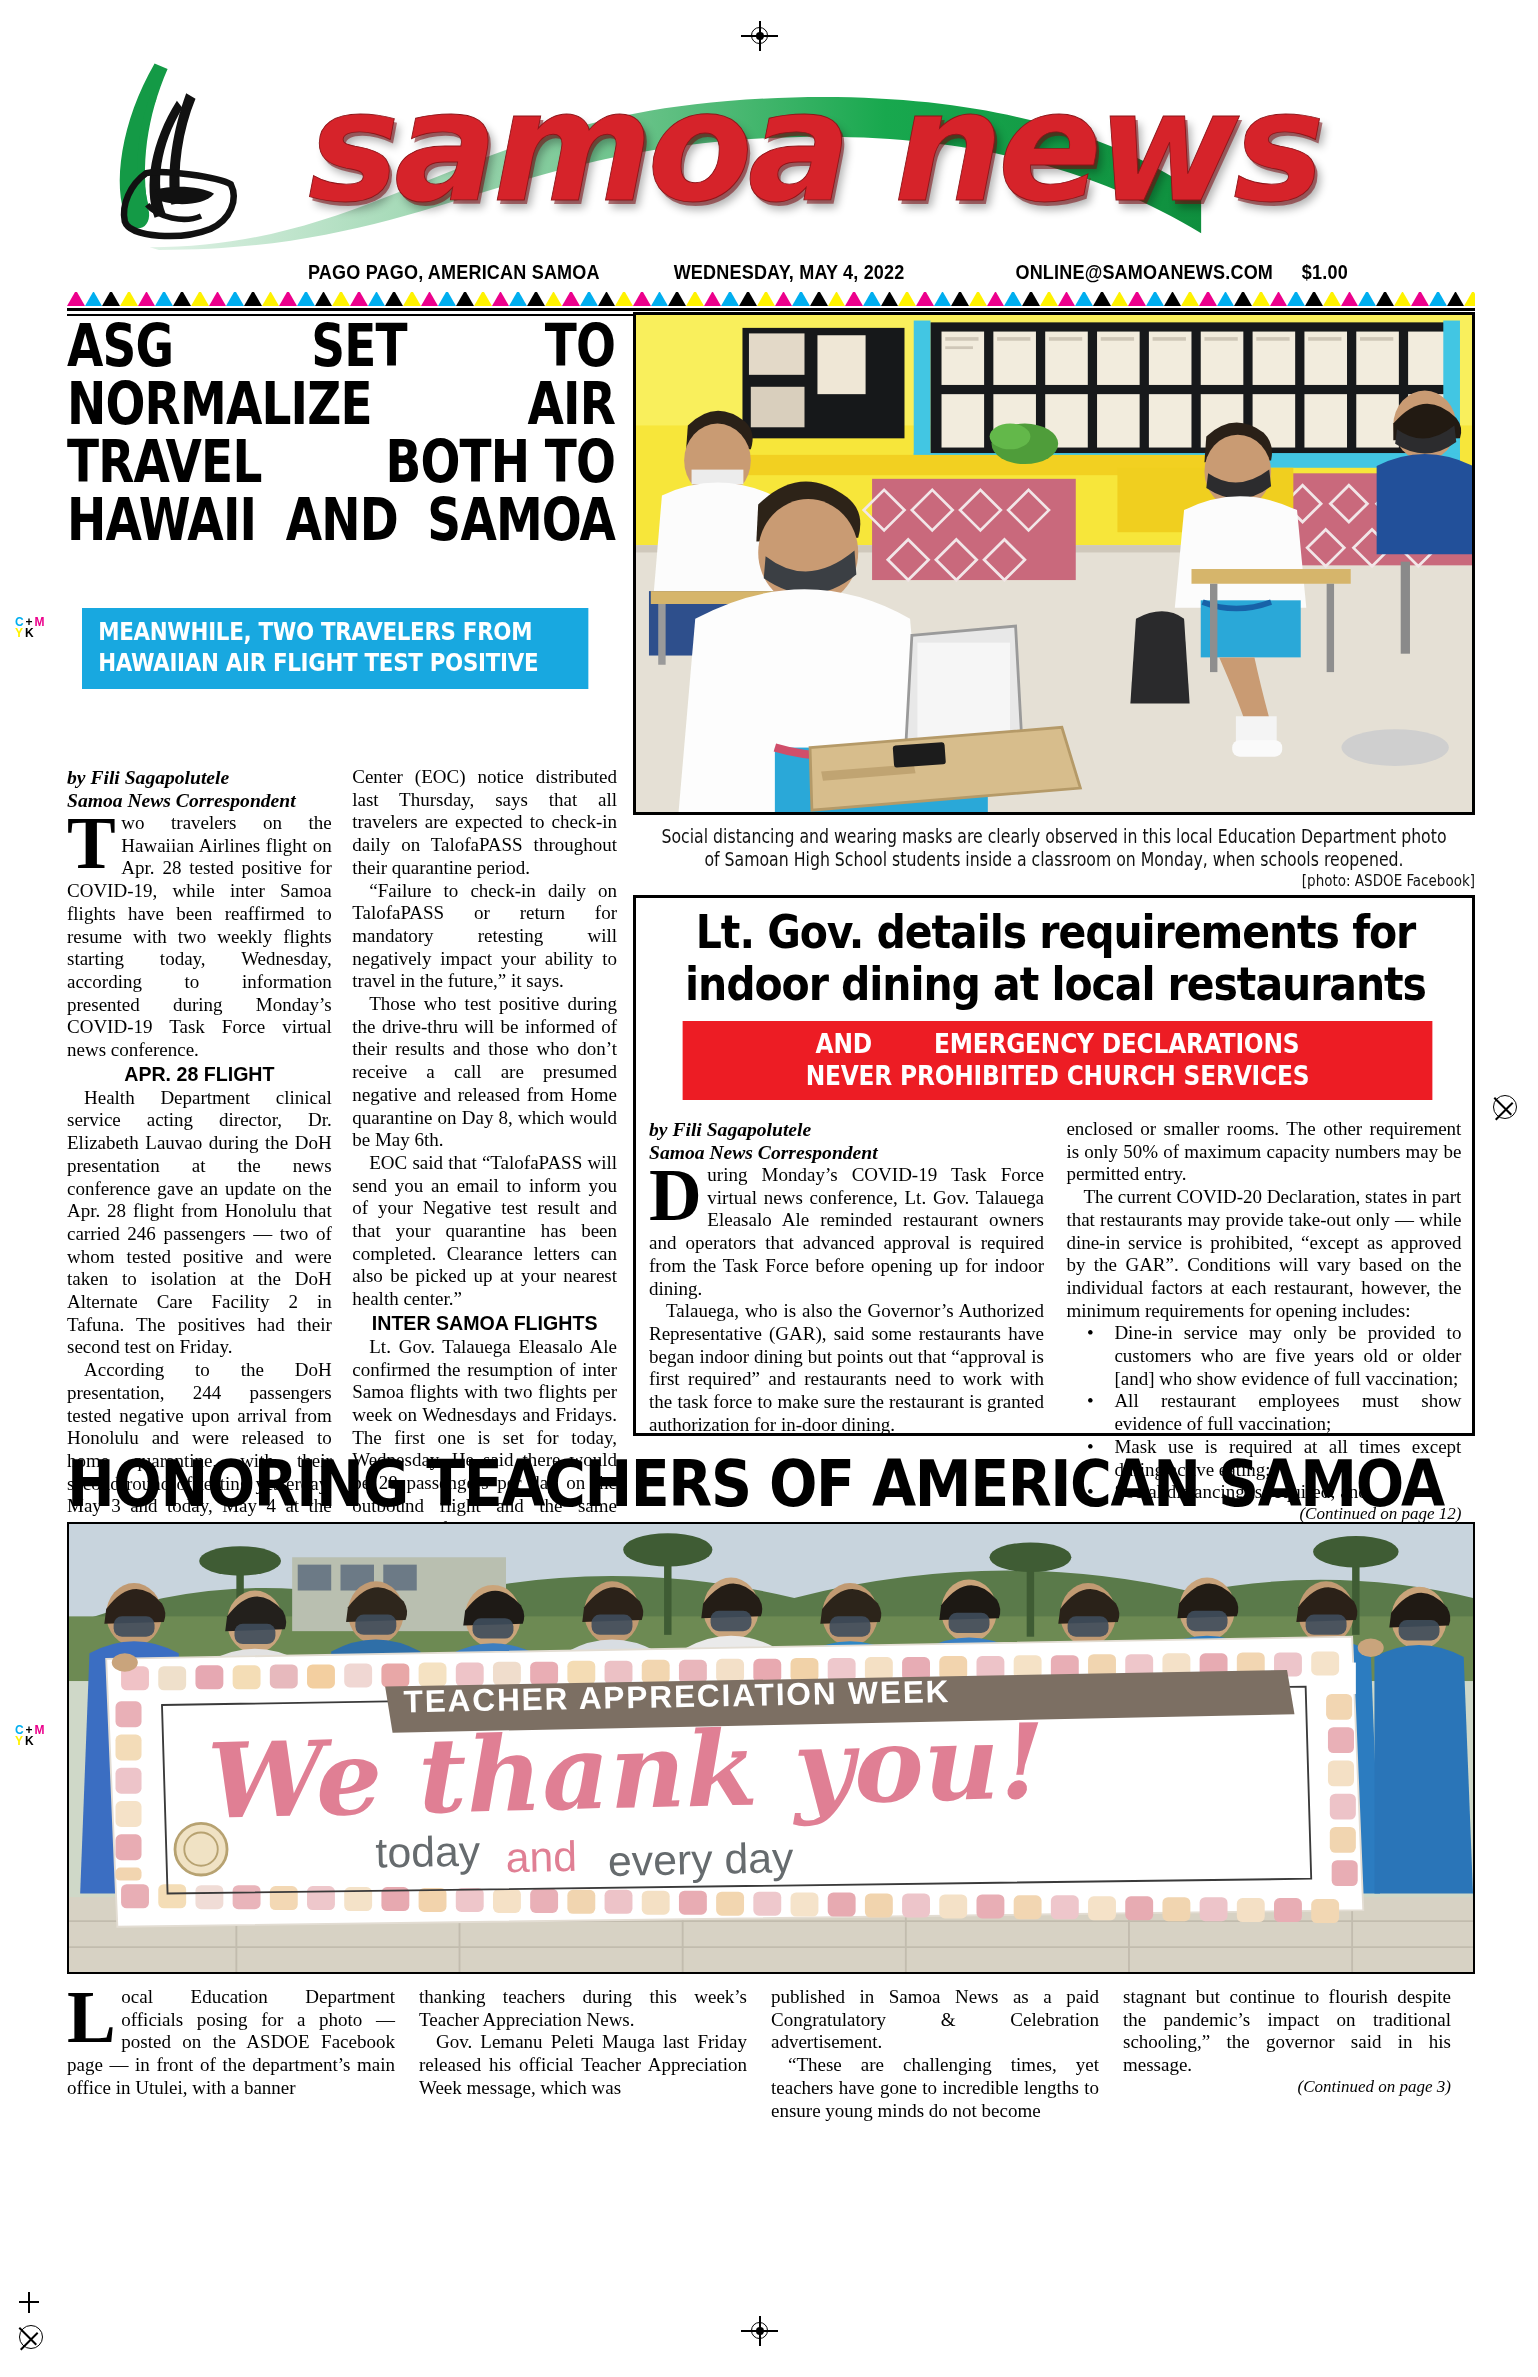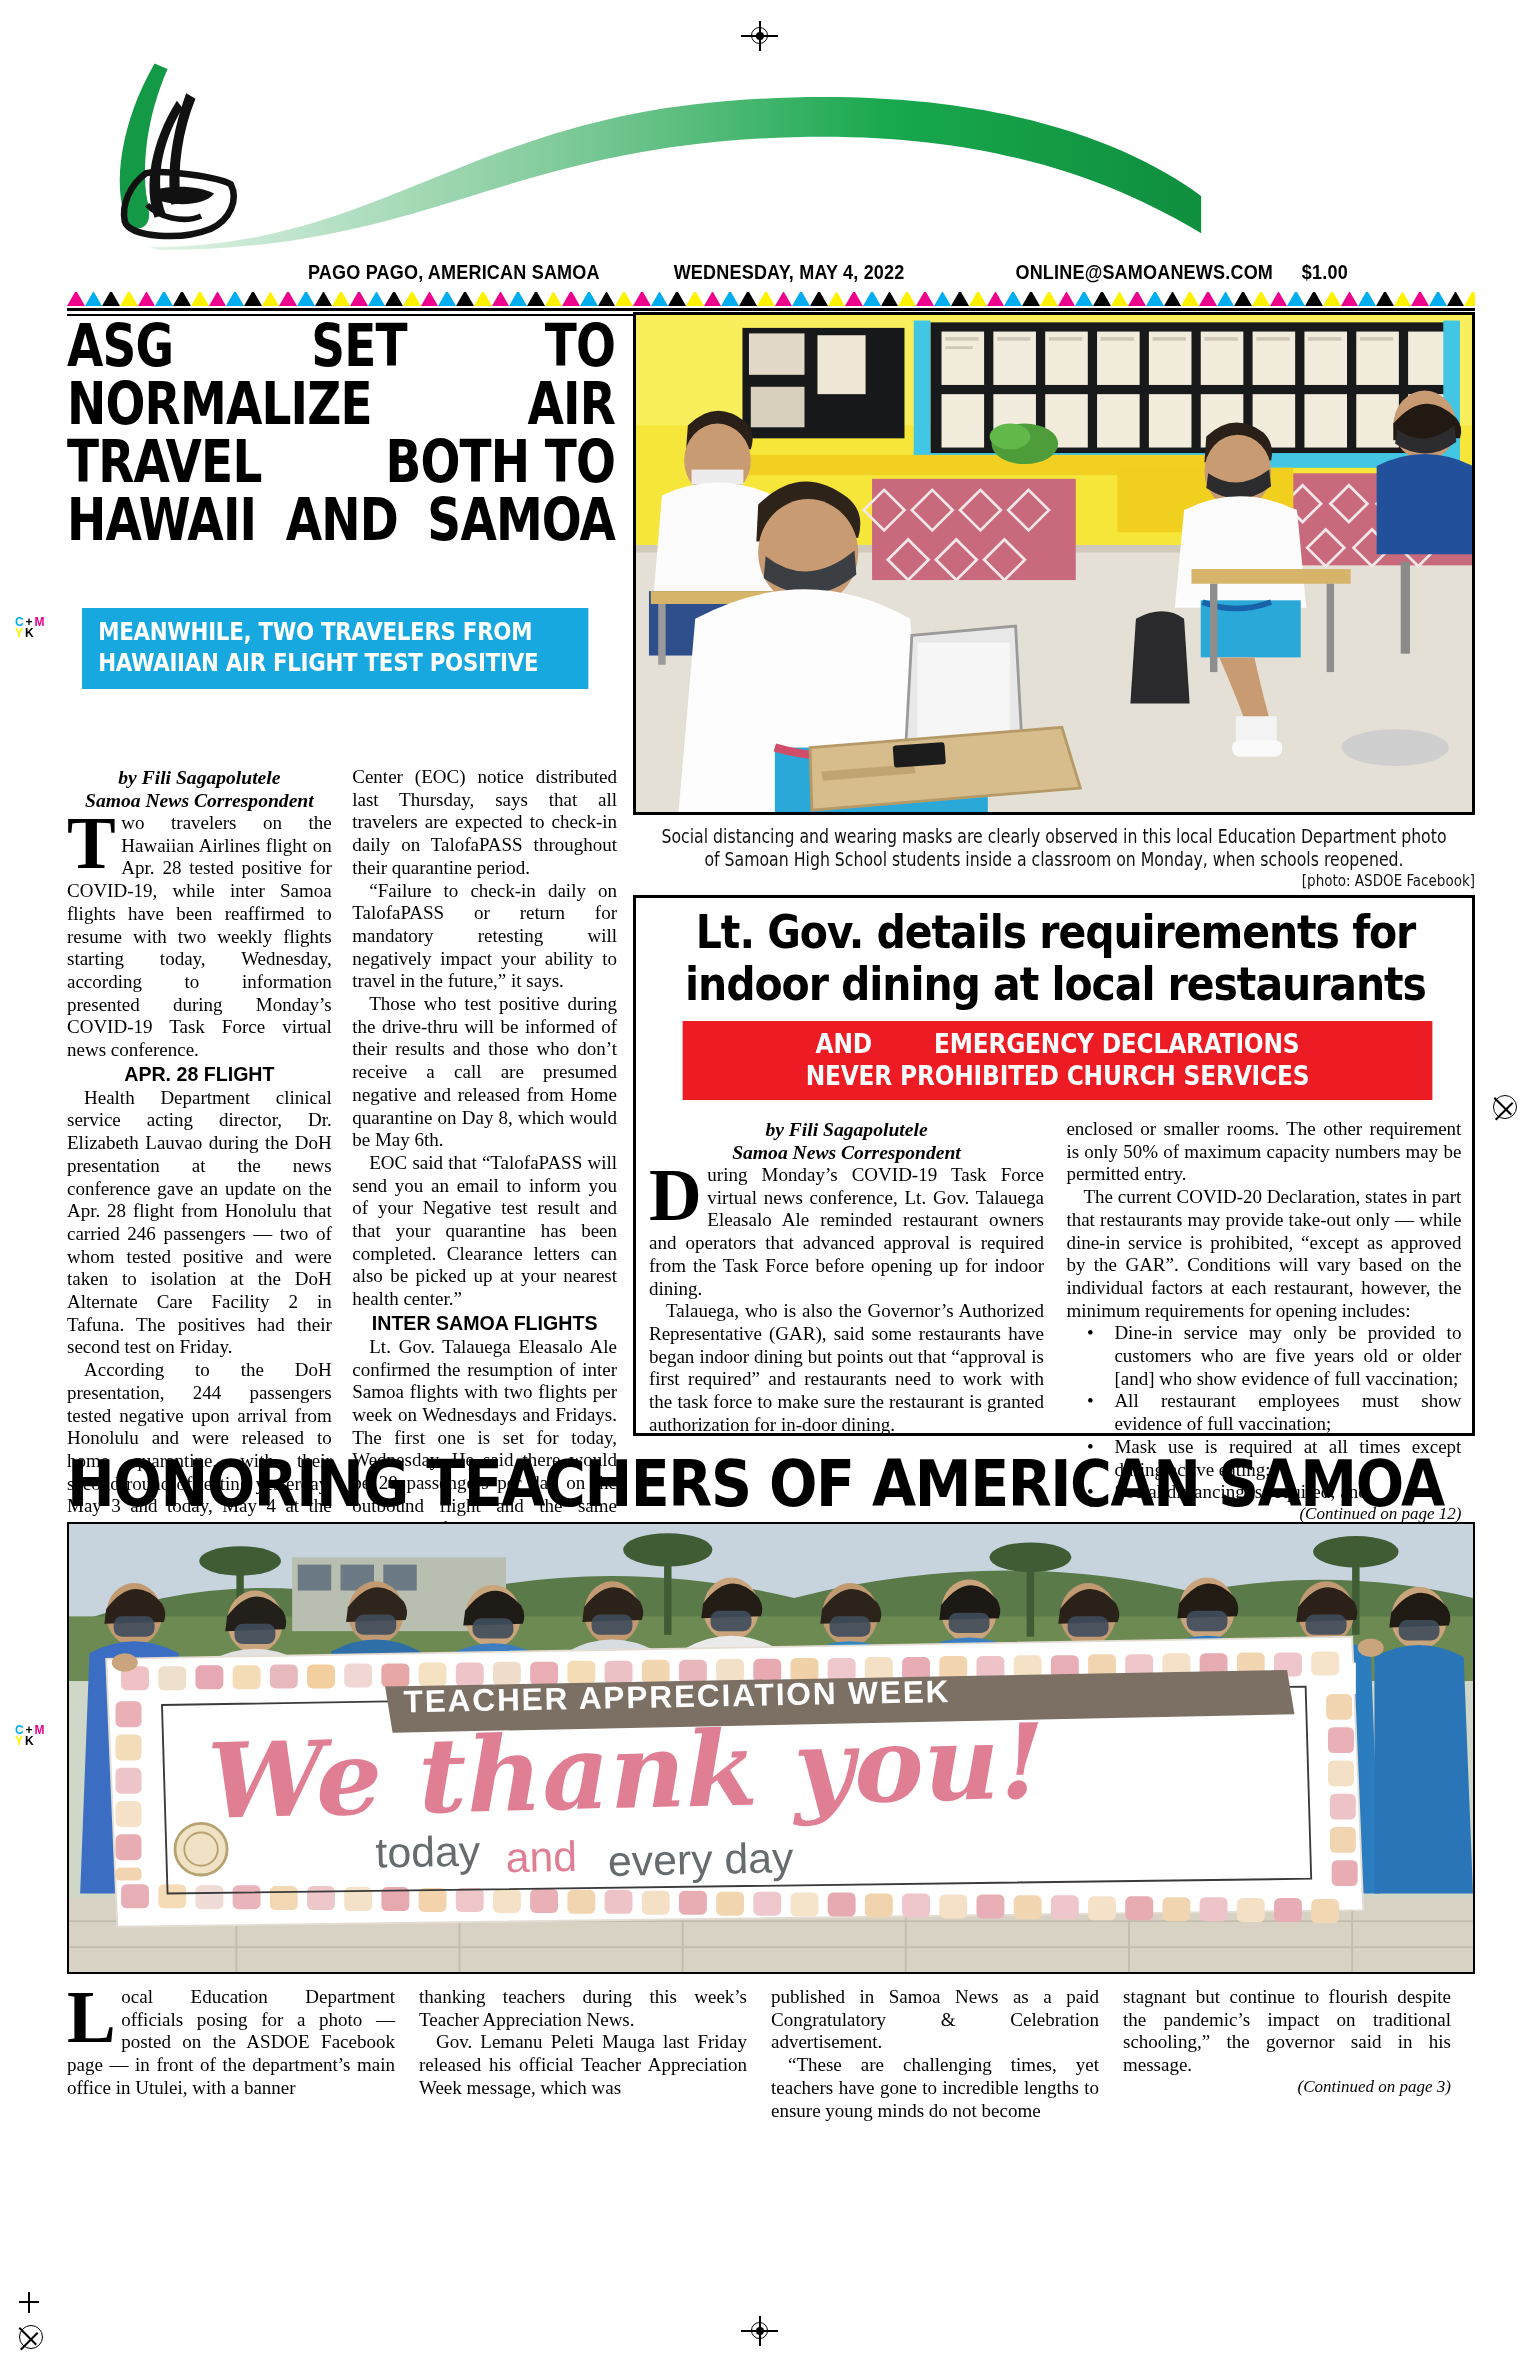--- a/index.html
+++ b/index.html
@@ -121,21 +121,21 @@
     position:absolute; left:566px; top:556px; width:842px;
     font-family:"DejaVu Sans Condensed","Liberation Sans", sans-serif;
     font-size:15px; line-height:17.7px; text-align:right; color:#111;
   }
 
   
   .art1 { position:absolute; left:0px; top:449px; width:550px; display:flex; gap:20.5px; }
   .art1 .col { width:265px; }
 
   .byline { font-family:"Liberation Serif", serif; font-weight:700; font-style:italic;
-            font-size:19.6px; line-height:23px; color:#000;text-align:center; }
+            font-size:19.6px; line-height:23px; color:#000; }
   .bodytext { font-family:"Liberation Serif", serif; font-size:19px; line-height:22.7px;
               color:#000; text-align:justify; hyphens:auto; }
   .bodytext p { margin:0; text-indent:17px; }
   .bodytext p.first { text-indent:0; }
   .subhead { font-family:"Liberation Sans", sans-serif; font-weight:700; font-size:19.6px;
              line-height:25px; text-align:center; color:#000; }
   .contd { font-family:"Liberation Serif", serif; font-style:italic; font-size:17px;
            text-align:right; color:#000; }
   .dropcap { float:left; font-family:"Liberation Serif", serif; font-size:73px; line-height:59px;
              font-weight:700; padding:1.9px 5.6px 0 0; }
@@ -258,20 +258,23 @@
         <path d="M86,18 C60,70 52,140 68,180 L82,180 C66,138 70,76 96,26 Z" fill="#ffffff"></path>
         <path d="M62,40 C48,78 42,128 54,164 L60,162 C50,126 54,80 68,46 Z" fill="#149a46"></path>
         <path d="M90,48 C62,92 54,140 66,174 L78,170 C66,138 72,96 96,56 Z" fill="#111"></path>
         <path d="M100,40 C86,78 78,124 84,160 L94,158 C90,120 96,80 110,46 Z" fill="#111"></path>
         <path d="M57,126 C40,138 30,160 34,178 C40,196 96,198 126,186 C148,176 156,154 148,138 C134,130 76,122 57,126 Z" fill="none" stroke="#111" stroke-width="7"></path>
         <path d="M66,144 C86,138 116,140 130,148 C120,160 92,162 72,156 Z" fill="#111"></path>
         <path d="M58,160 C70,174 98,180 116,172" fill="none" stroke="#111" stroke-width="6"></path>
       </svg>
     </div>
 
+    <div class="nameplate">
+      <div class="txt">samoa news</div>
+    </div>
 
     <div class="mast-info">
       <span class="i1">PAGO PAGO, AMERICAN SAMOA</span>
       <span class="i2">WEDNESDAY, MAY 4, 2022</span>
       <span class="i3">ONLINE@SAMOANEWS.COM</span>
       <span class="i4">$1.00</span>
     </div>
   </div>
 
   <div class="tri-rule" id="triRule">

